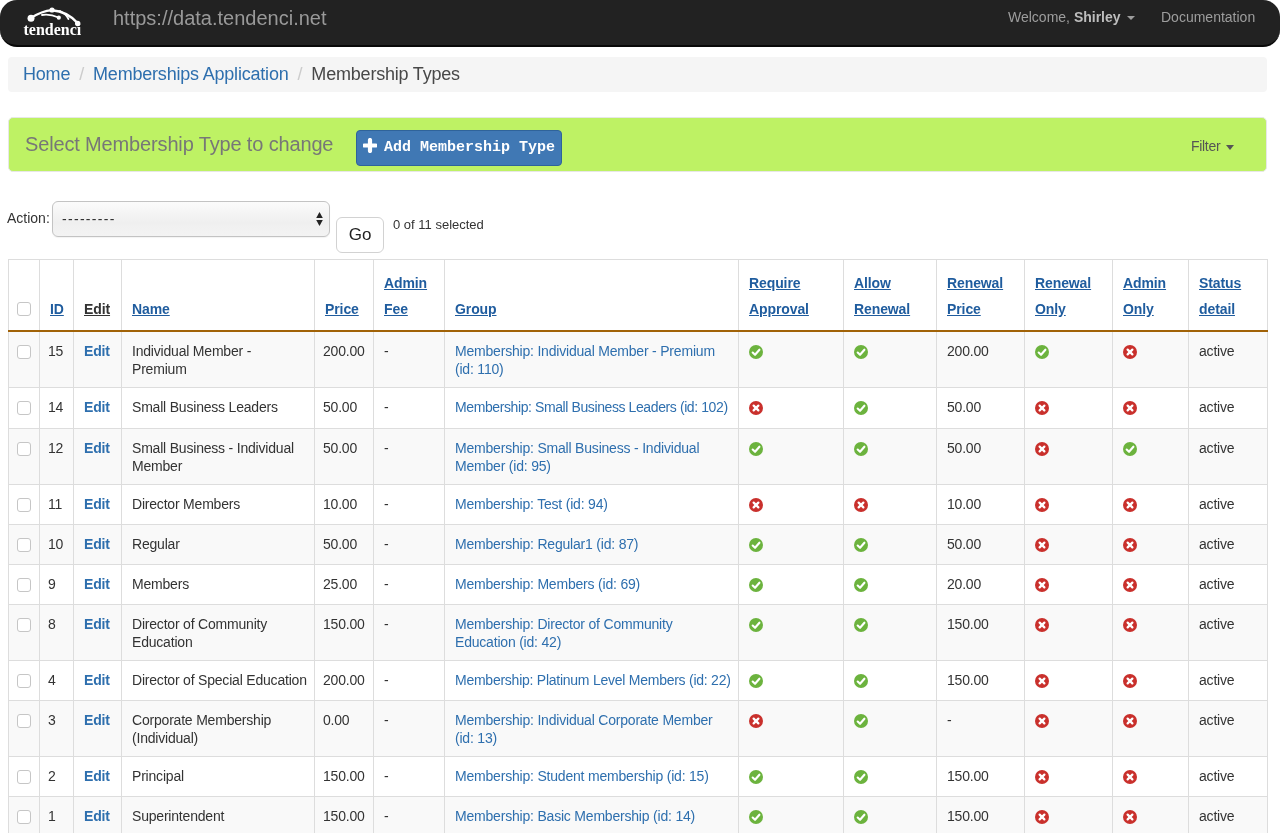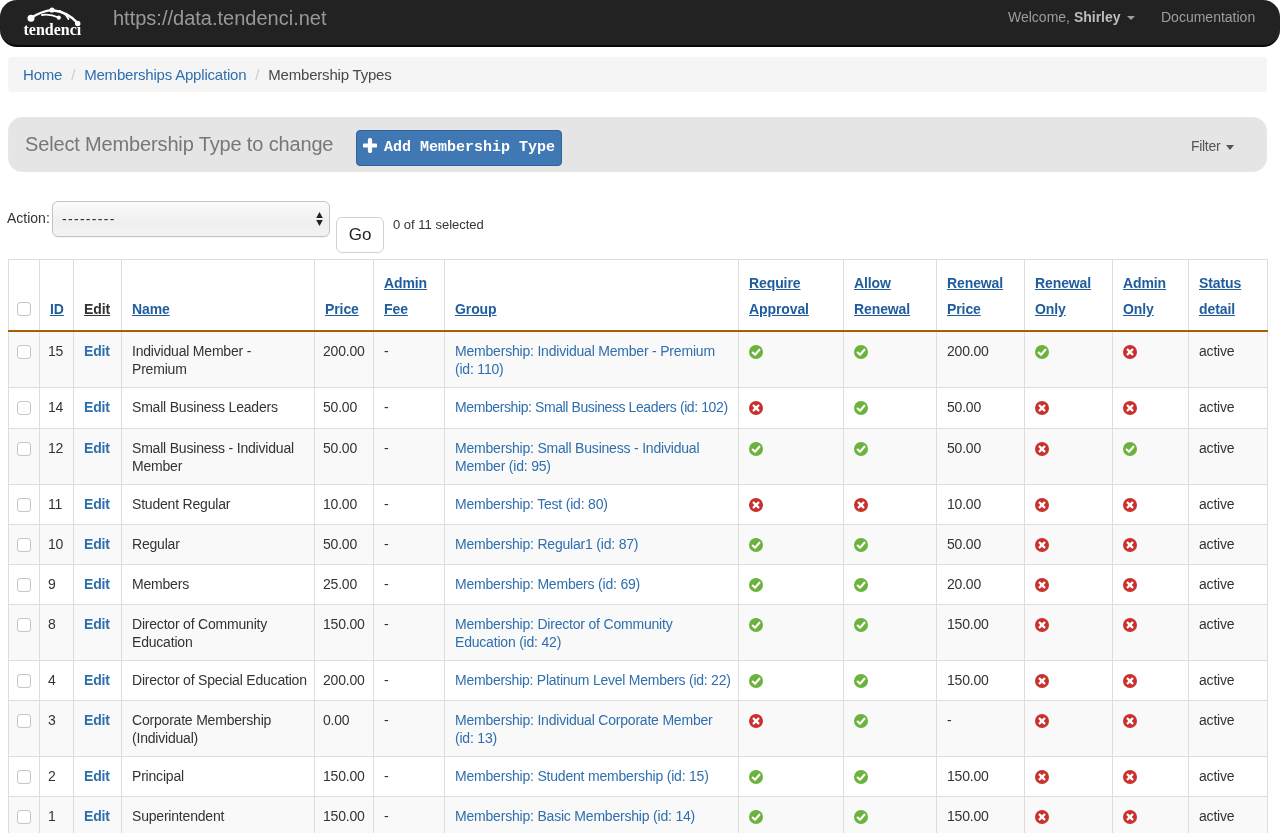--- a/index.html
+++ b/index.html
@@ -3,24 +3,24 @@
 <style>
 * { margin:0; padding:0; box-sizing:content-box; }
 html,body { width:1280px; height:833px; background:#fff; font-family:"Liberation Sans",sans-serif; position:relative; overflow:hidden; }
 a { text-decoration:none; }
 .navbar { position:absolute; top:0; left:0; width:1280px; height:45px; background:#222; border-bottom:2px solid #090909;border-radius:17px; }
 .logo { position:absolute; left:20px; top:4px; }
 .brand { position:absolute; left:113px; top:8px; font-size:20px; color:#999; line-height:20px; }
 .navr { position:absolute; top:10px; font-size:14px; color:#9d9d9d; line-height:14px; }
 .caret { display:inline-block; width:0; height:0; border-left:4px solid transparent; border-right:4px solid transparent; border-top:4px solid #9d9d9d; vertical-align:2px; margin-left:6px; }
 .wrap { position:absolute; left:8px; top:0; width:1259px; }
-.crumb { position:absolute; top:57px; left:0; width:1229px; height:18px; padding:9px 15px 8px; background:#f5f5f5; border-radius:4px; font-size:15px; line-height:17px; color:#484848; letter-spacing:-0.2px; }
+.crumb { position:absolute; top:57px; left:0; width:1229px; height:18px; padding:9px 15px 8px; background:#f5f5f5; border-radius:4px; font-size:18px; line-height:17px; color:#484848; letter-spacing:-0.2px; }
 .crumb a { color:#2e6fae; }
 .crumb .sep { color:#ccc; padding:0 9px; }
-.panel { position:absolute; top:117px; left:0; width:1257px; height:53px; background:#e5e5e5; border:1px solid #e7e7e7; border-radius:14px; }
+.panel { position:absolute; top:117px; left:0; width:1257px; height:53px; background:#bef264; border:1px solid #e7e7e7; border-radius:5px; }
 .ptitle { position:absolute; left:16px; top:16px; font-size:20px; line-height:21px; color:#777; }
 .addbtn { position:absolute; left:347px; top:12px; width:206px; height:36px; background:#4078b4; border:1px solid #2f639a; border-radius:4px; box-sizing:border-box; color:#fff; font-size:15px; font-weight:bold; line-height:34px; text-align:center;font-family:Liberation Mono, monospace; }
 .filter { position:absolute; left:1182px; top:21px; font-size:14px; color:#555; letter-spacing:-0.3px; line-height:14px; }
 .fcaret { display:inline-block; width:0; height:0; border-left:4.5px solid transparent; border-right:4.5px solid transparent; border-top:5px solid #555; vertical-align:1px; margin-left:6px; }
 .actlbl { position:absolute; left:-1px; top:210px; font-size:14px; color:#333; line-height:17px; }
 .sel { position:absolute; left:44px; top:201px; width:276px; height:34px; border:1px solid #c3c3c3; border-radius:6px; background:linear-gradient(180deg,#fbfbfb 0%,#efefef 60%,#f3f3f3 100%); box-shadow:0 1px 1px rgba(0,0,0,0.05); }
 .sel .dash { position:absolute; left:9px; top:9px; font-size:14px; color:#333; letter-spacing:1.3px; }
 .spin { position:absolute; right:6px; top:10px; }
 .go { position:absolute; left:328px; top:200px; width:46px; height:34px; border:1px solid #d2d2d2; border-radius:6px; background:#fff; text-align:center; font-size:17px; color:#222; line-height:33px;margin-top:17px; }
 .selcount { position:absolute; left:385px; top:217px; font-size:13px; color:#333; line-height:15px; }
@@ -189,24 +189,24 @@
 <td class="icn"><svg class="ic" width="14" height="14" viewBox="0 0 16 16">
               <circle cx="8" cy="8" r="8" fill="#6cb33e"></circle>
               <path d="M4.2 8.6 L6.9 11.2 L11.9 5.4" stroke="#fff" stroke-width="2.4" fill="none" stroke-linecap="round" stroke-linejoin="round"></path>
             </svg></td>
 <td>active</td>
 </tr>
 <tr class="even" style="height:40px">
 <td class="cb"><span class="chk"></span></td>
 <td class="id">11</td>
 <td class="ed"><a class="bl">Edit</a></td>
-<td>Student Regular</td>
+<td>Director Members</td>
 <td style="padding-left:8px">10.00</td>
 <td>-</td>
-<td class="gl"><a>Membership: Test (id: 80)</a></td>
+<td class="gl"><a>Membership: Test (id: 94)</a></td>
 <td class="icn"><svg class="ic" width="14" height="14" viewBox="0 0 16 16">
               <circle cx="8" cy="8" r="8" fill="#c9302c"></circle>
               <path d="M5.3 5.3 L10.7 10.7 M10.7 5.3 L5.3 10.7" stroke="#fff" stroke-width="2.6" fill="none" stroke-linecap="round"></path>
             </svg></td>
 <td class="icn"><svg class="ic" width="14" height="14" viewBox="0 0 16 16">
               <circle cx="8" cy="8" r="8" fill="#c9302c"></circle>
               <path d="M5.3 5.3 L10.7 10.7 M10.7 5.3 L5.3 10.7" stroke="#fff" stroke-width="2.6" fill="none" stroke-linecap="round"></path>
             </svg></td>
 <td>10.00</td>
 <td class="icn"><svg class="ic" width="14" height="14" viewBox="0 0 16 16">

